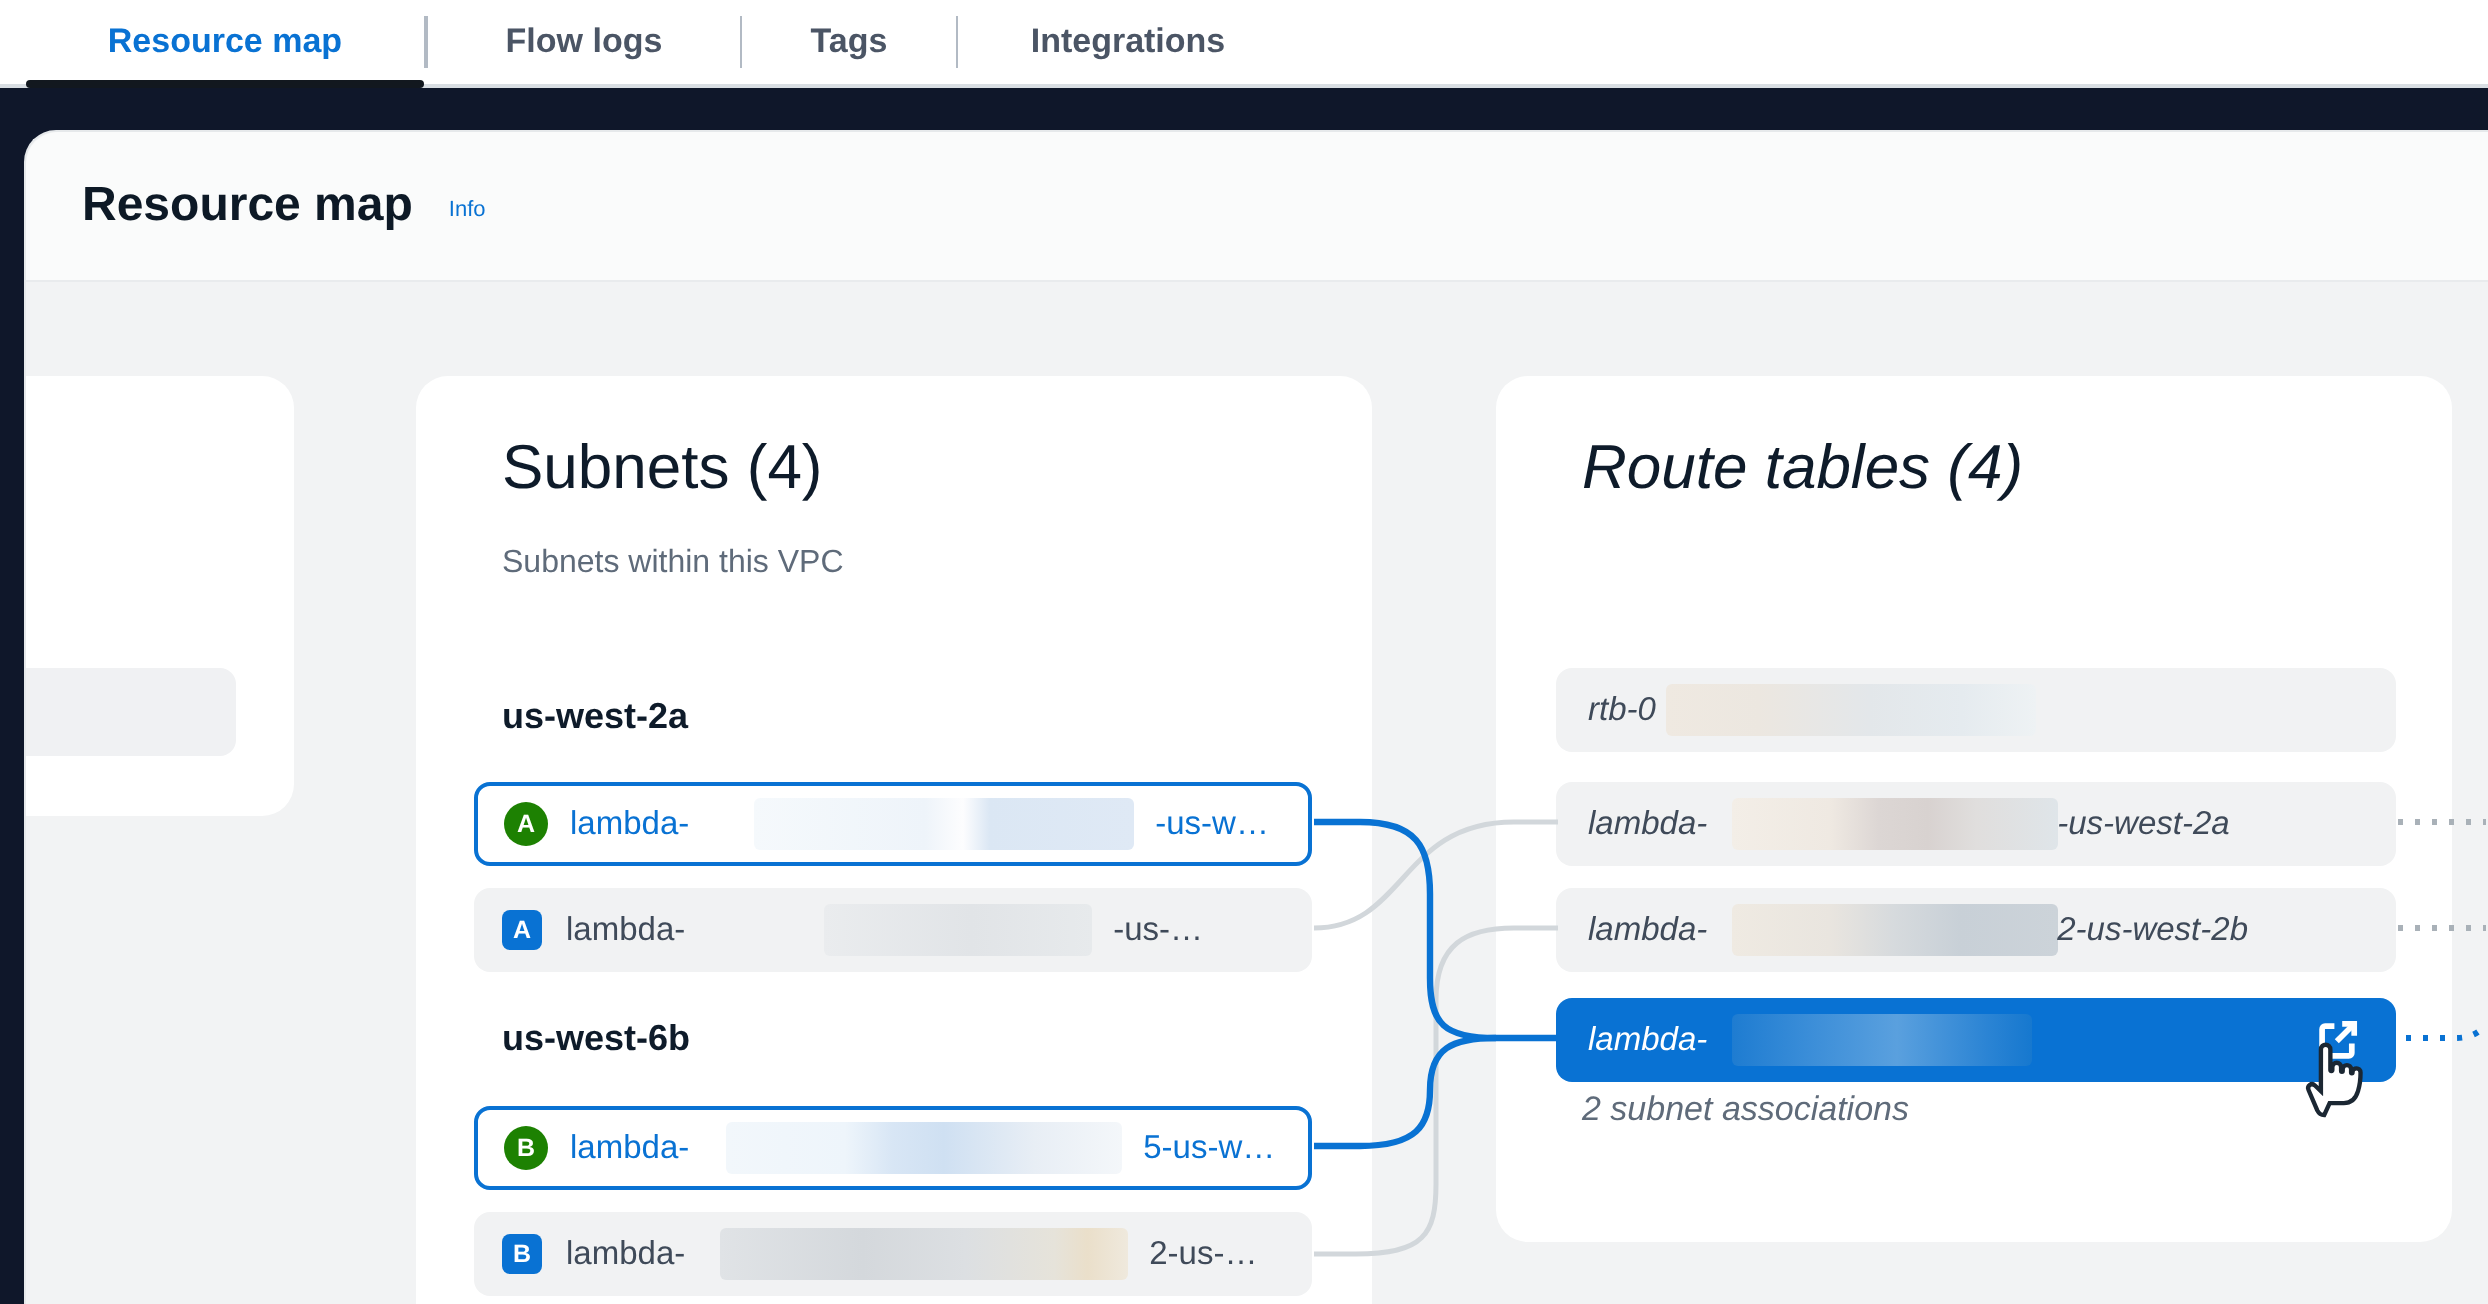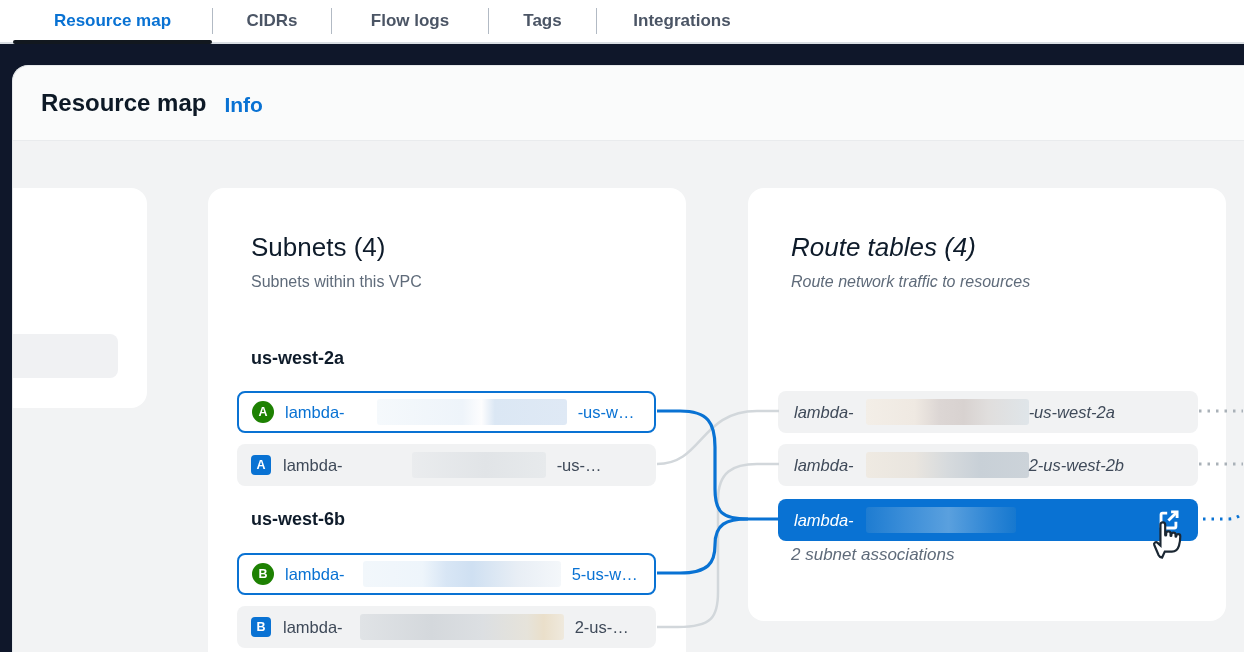--- a/index.html
+++ b/index.html
@@ -17,31 +17,31 @@
   .tab-divider { width:1px; height:26px; background:#b2bac4; }
 
   
   .panel { position:absolute; left:12px; top:65px; right:0; bottom:0; background:#f2f3f4;
            border-top-left-radius:16px; border-left:1px solid #e6e9eb; border-top:1px solid #e6e9eb;
            overflow:hidden; }
   .panel-header { height:75px; background:#fafbfb; border-bottom:1px solid #e9ebed;
                   display:flex; align-items:center; gap:18px; padding-left:28px;
                   border-top-left-radius:16px; }
   .panel-title { font-size:24px; font-weight:700; color:#0d1926; }
-  .info-link { font-size:21px; font-weight:700; color:#0972d3; cursor:pointer; margin-top:3px; }
+  .info-link { font-size:11px; font-weight:400; color:#0972d3; cursor:pointer; margin-top:3px; }
   .panel-body { position:absolute; top:75px; left:0; right:0; bottom:0; }
 
   
   .card { position:absolute; background:#fff; border-radius:16px; }
   .card-left { left:-30px; top:47px; width:164px; height:220px; }
   .ghost-row { position:absolute; left:0; top:146px; width:135px; height:44px;
                border-radius:8px; background:#f0f1f3; cursor:pointer; }
   .card-subnets { left:195px; top:47px; width:478px; height:700px; }
   .card-routes  { left:735px; top:47px; width:478px; height:433px;font-style:italic; }
-  .card-title { position:absolute; left:43px; top:44px; font-size:26px; font-weight:500; color:#0e1b2a; }
+  .card-title { position:absolute; left:43px; top:28px; font-size:31px; font-weight:500; color:#0e1b2a; }
   .card-sub   { position:absolute; left:43px; top:85px; font-size:16px; color:#5f6b7a; }
   .group-label { position:absolute; left:43px; font-size:18px; font-weight:700; color:#0e1b2a; }
 
   
   .sn-item { position:absolute; left:29px; width:419px; height:42px; border-radius:8px;
              display:flex; align-items:center; padding:0 13px; gap:11px; font-size:16.5px;
              color:#3f4a59; background:#f1f2f3; cursor:pointer; }
   .sn-item.sel { background:#fff; border:2px solid #0972d3; color:#0972d3; }
   .badge-circle { flex:none; width:22px; height:22px; border-radius:50%; background:#1d8102;
                   color:#fff; font-size:12.5px; font-weight:700; display:flex; align-items:center; justify-content:center; }
@@ -74,23 +74,20 @@
 </head>
 <body>
 
 <div id="screen">
 
   <div class="tabbar">
     <div class="tab active" style="width:199px">
         <span>Resource map</span>
       </div>
     <div class="tab-divider"></div>
-    <div class="tab" style="width:118px">
-        <span>CIDRs</span>
-      </div>
     <div class="tab-divider"></div>
     <div class="tab" style="width:156px">
         <span>Flow logs</span>
       </div>
     <div class="tab-divider"></div>
     <div class="tab" style="width:107px">
         <span>Tags</span>
       </div>
     <div class="tab-divider"></div>
     <div class="tab" style="width:170px">
@@ -142,22 +139,25 @@
         <div class="sn-item" style="top:418px">
           <span class="badge-square">B</span>
           <span>lambda-</span>
           <span class="blur b-b2"></span>
           <span class="suffix">2-us-…</span>
         </div>
       </div>
 
       <div class="card card-routes">
         <div class="card-title">Route tables (4)</div>
-        <div class="card-sub">Route network traffic to resources</div>
-
+
+        <div class="rt-item" style="top:146px">
+          <span>rtb-0</span>
+          <span class="blur b-r1"></span>
+        </div>
 
         <div class="rt-item" style="top:203px">
           <span>lambda-</span>
           <span class="blur b-r2"></span>
           <span class="suffix">-us-west-2a</span>
         </div>
 
         <div class="rt-item" style="top:256px">
           <span>lambda-</span>
           <span class="blur b-r3"></span>

